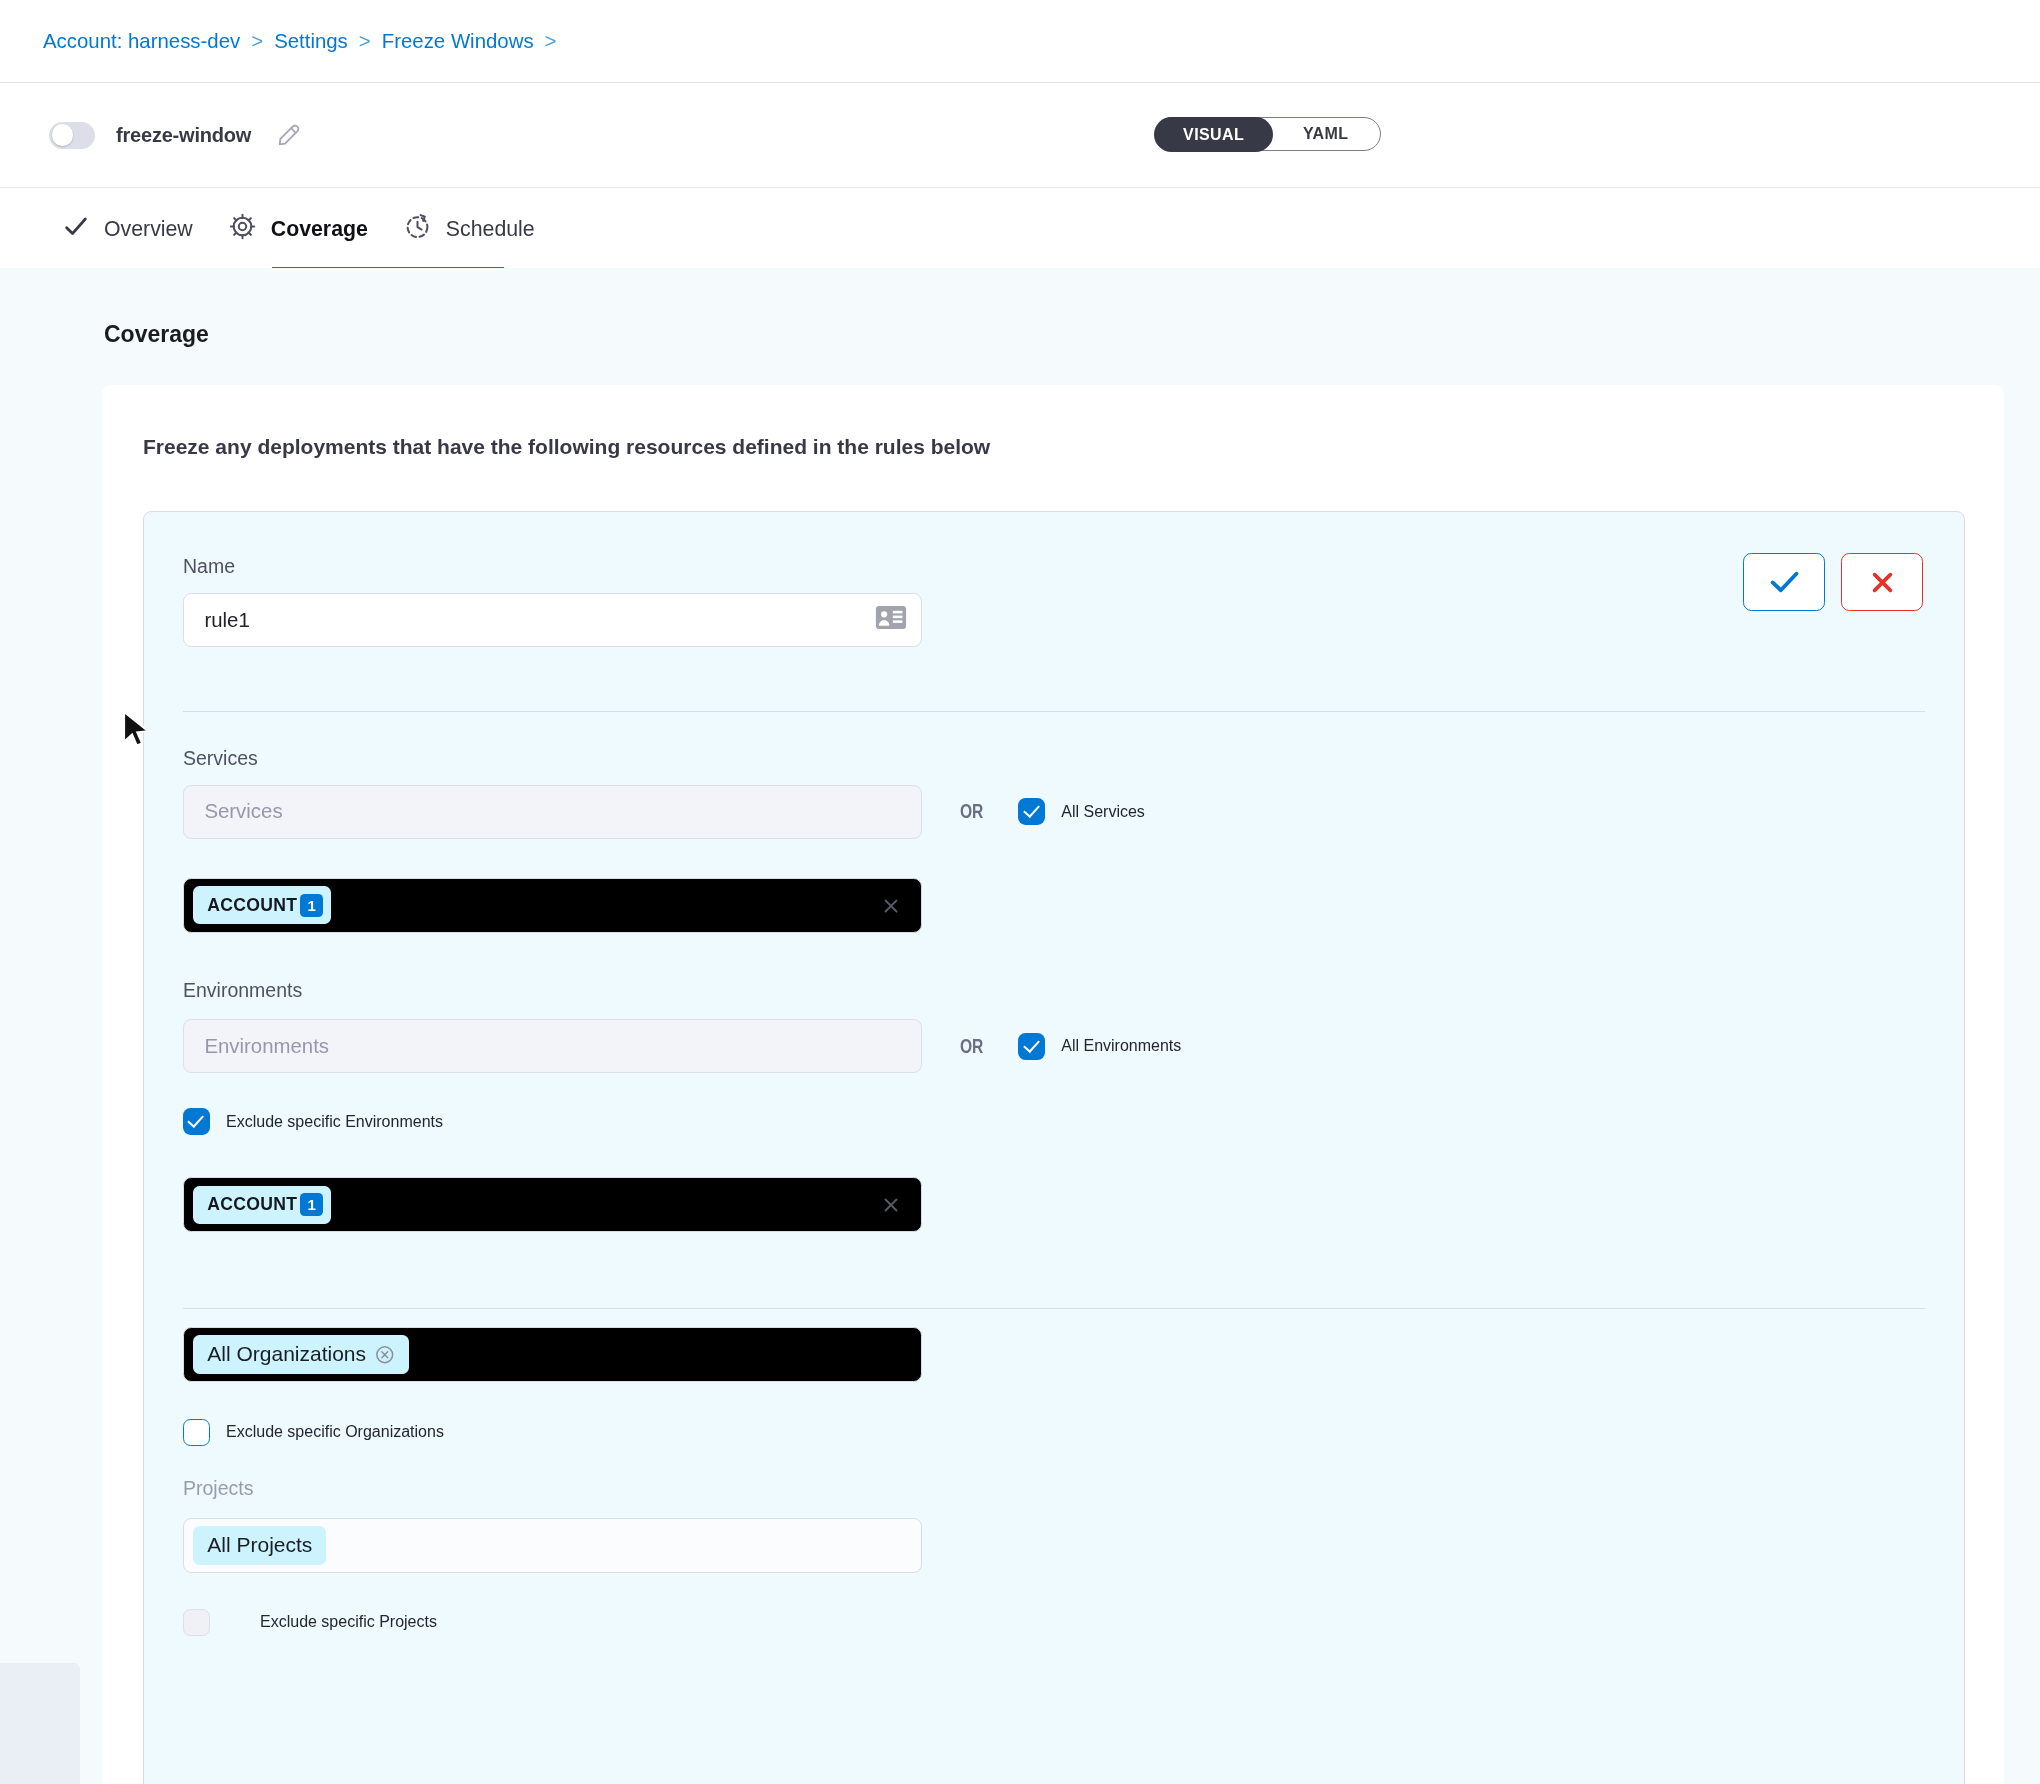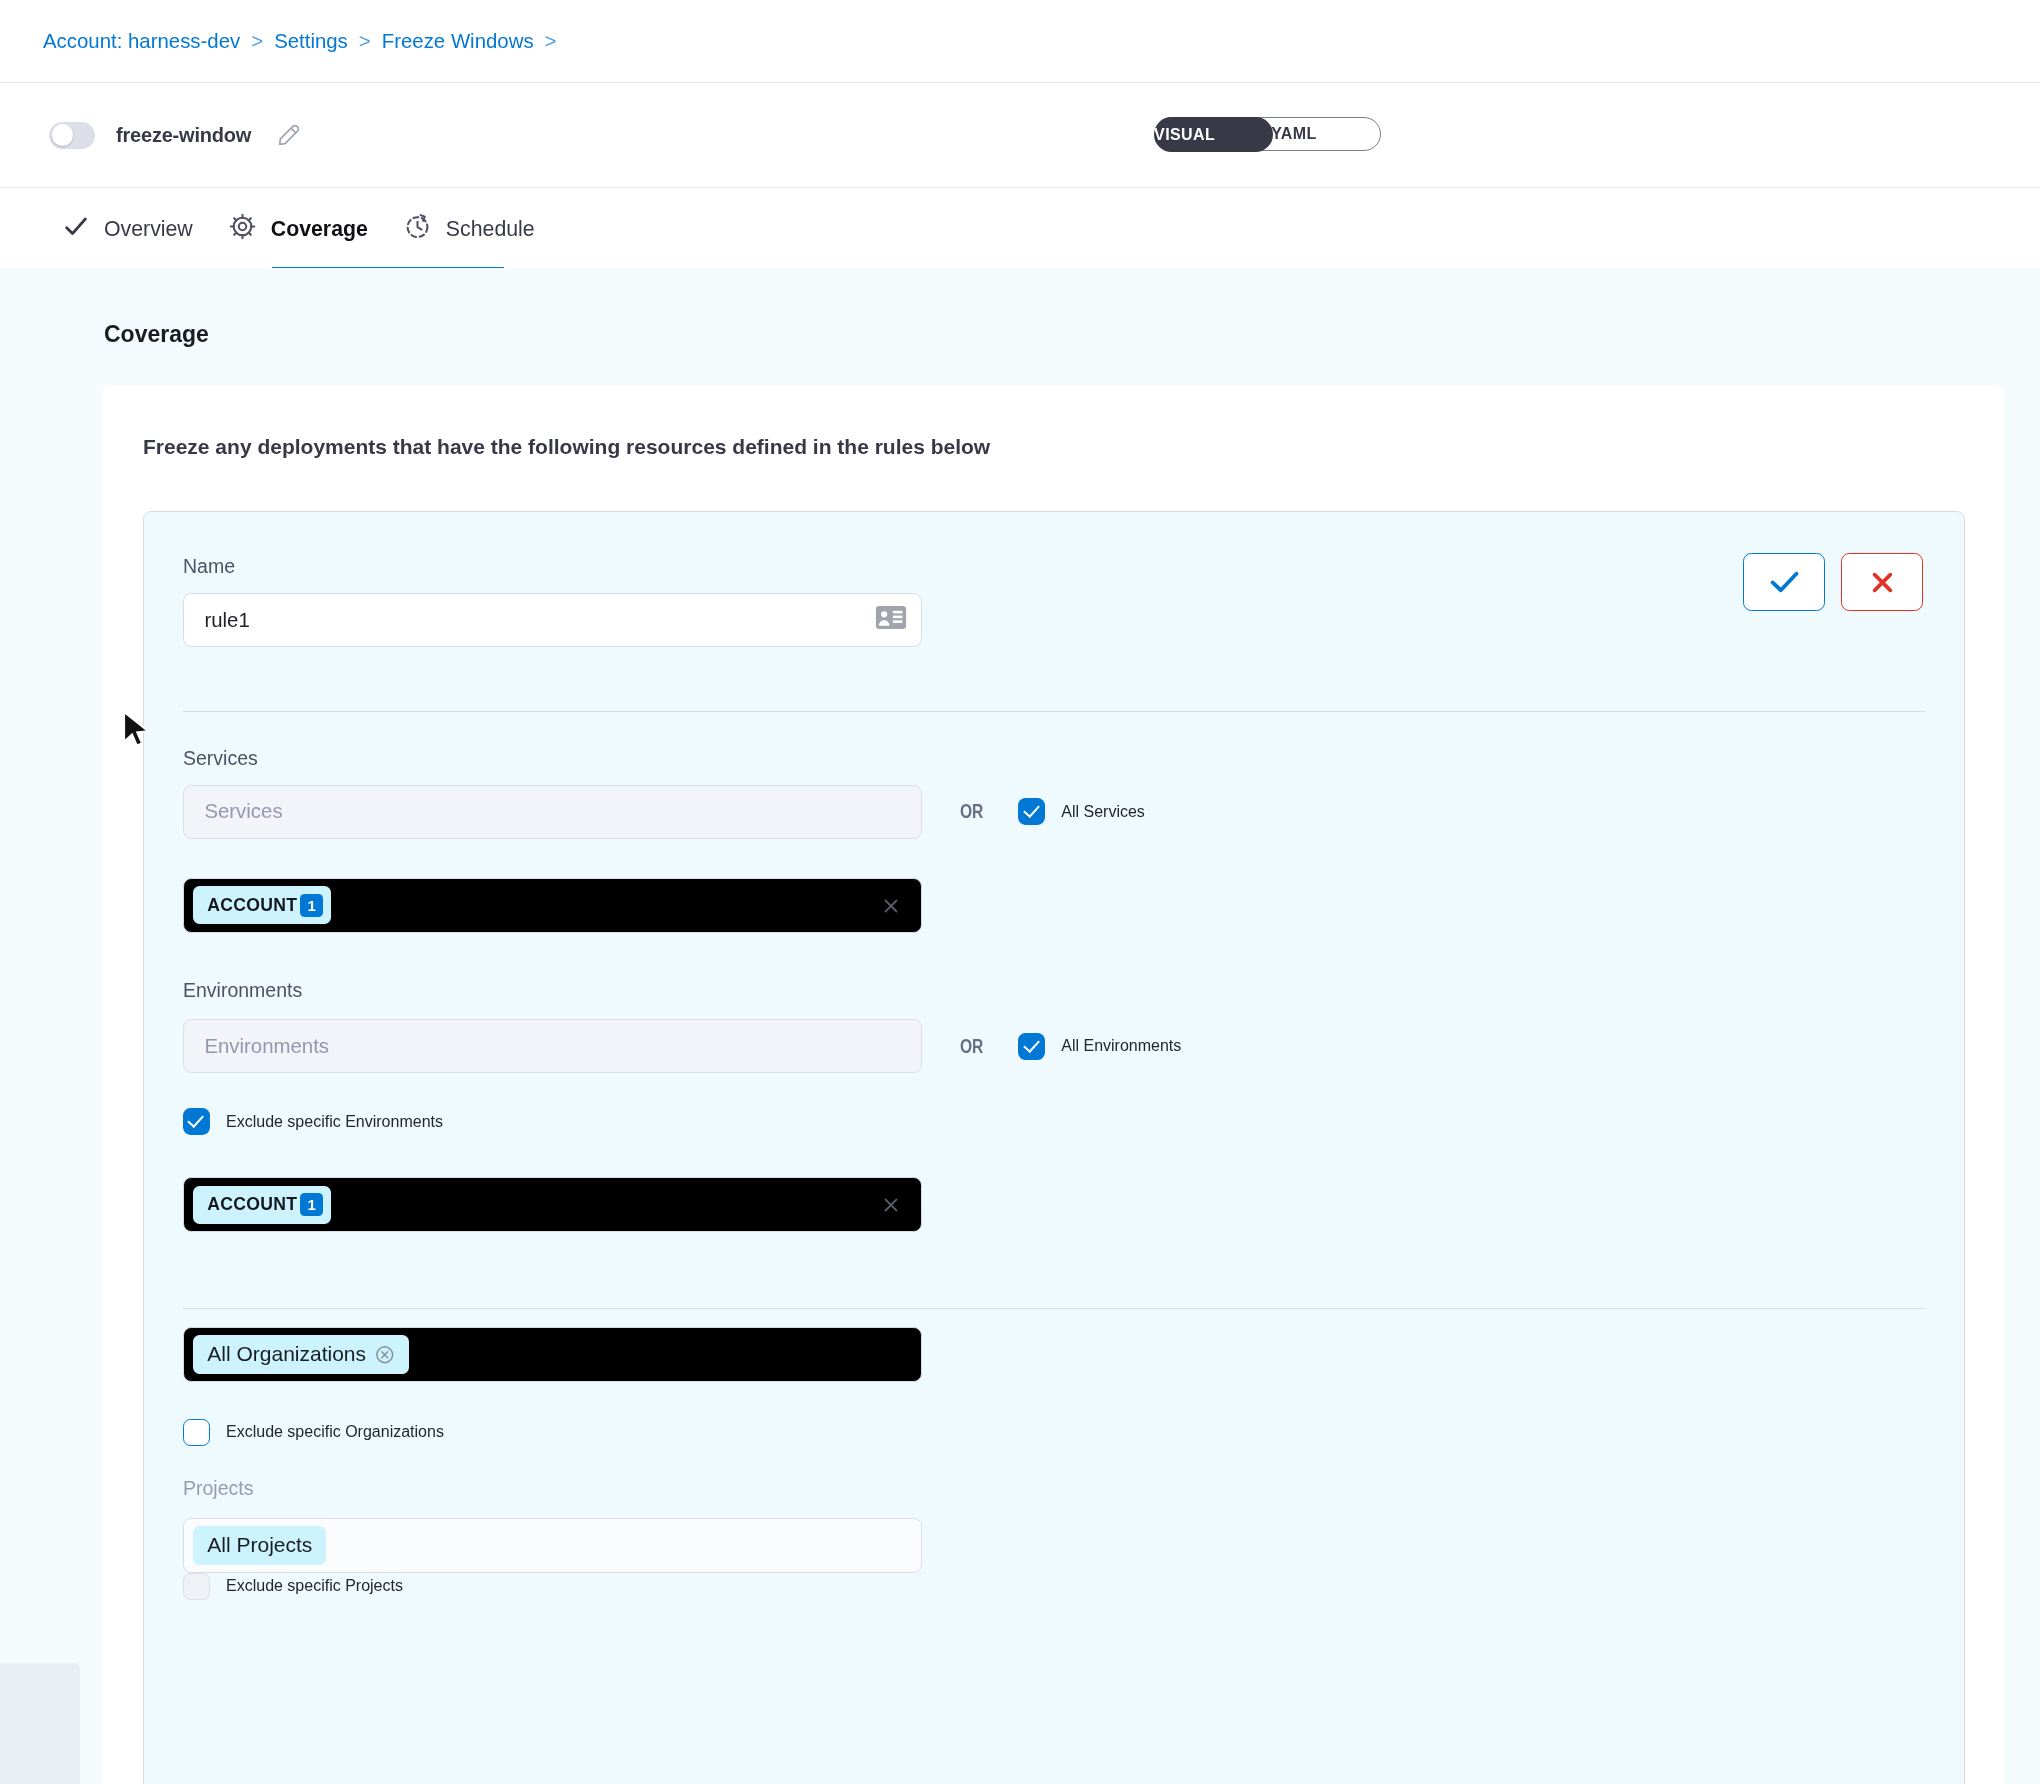--- a/index.html
+++ b/index.html
@@ -10,21 +10,21 @@
   
   .breadcrumb-bar{height:82px;display:flex;align-items:center;padding-left:43px;background:#fff;border-bottom:0.9px solid #E5E7ED;}
   .crumb{color:#0278D5;font-size:20.4px;cursor:pointer;}
   .crumb-sep{color:#4D9FDD;font-size:20.4px;margin:0 11px;}
   .title-bar{height:104px;display:flex;align-items:center;padding-left:49px;background:#fff;border-bottom:0.9px solid #E5E7ED;position:relative;}
   .toggle{width:46px;height:27px;border-radius:14px;background:#DCDEE8;position:relative;flex:none;}
   .toggle .knob{position:absolute;left:2.8px;top:2.8px;width:21.3px;height:21.3px;border-radius:50%;background:#fff;box-shadow:0 0.9px 1.9px rgba(40,41,61,.25);}
   .page-title{font-size:20px;font-weight:700;color:#383946;margin-left:21px;letter-spacing:-0.2px;}
   .edit-icon{margin-left:24px;display:flex;}
   .view-toggle{position:absolute;left:1155px;top:34px;display:flex;align-items:center;border:1.9px solid #7A7D8C;border-radius:18.6px;background:#fff;height:32px;}
-  .pill{min-width:109px;text-align:left;font-size:16px;font-weight:700;color:#383946;line-height:32px;letter-spacing:0.4px;}
+  .pill{min-width:109px;text-align:center;font-size:16px;font-weight:700;color:#383946;line-height:32px;letter-spacing:0.4px;}
   .pill.active{background:#383946;color:#fff;border-radius:17.6px;height:35px;line-height:35px;min-width:119px;margin:-1.9px;}
   .tab-bar{height:82px;display:flex;align-items:center;padding-left:62px;gap:35px;background:#fff;border-bottom:0.9px solid #DDDFE6;position:relative;}
   .tab{display:flex;align-items:center;gap:14px;font-size:21.3px;color:#383946;cursor:pointer;}
   .tab.active{font-weight:700;color:#101017;}
   .tab-underline{position:absolute;left:272px;bottom:-0.9px;width:232px;height:3.7px;background:#0278D5;}
   
   .content{position:absolute;top:268px;left:0;right:0;bottom:0;background:#F5FAFD;}
   .section-title{position:absolute;left:104px;top:53px;font-size:23px;font-weight:700;color:#1B1B24;}
   .card{position:absolute;left:102px;top:117px;width:1902px;height:1521px;background:#fff;border-radius:9.3px;}
   .instruction{position:absolute;left:41px;top:50px;font-size:21px;font-weight:700;color:#383946;}
@@ -218,21 +218,21 @@
         <span class="cb unchecked"></span>
         <span class="cb-label">Exclude specific Organizations</span>
       </div>
 
       <div class="field-label dim" style="margin-top:31px;">Projects</div>
       <div class="tag-input dim mt19">
         <div class="simple-tag">
           <span>All Projects</span>
         </div>
       </div>
-      <div class="row" style="">
+      <div class="row" style="margin-top:36px;gap:34px;">
         <span class="cb disabled"></span>
         <span class="cb-label">Exclude specific Projects</span>
       </div>
 
     </div>
   </div>
 
   <div class="left-gutter-shadow"></div>
 </div>
 

